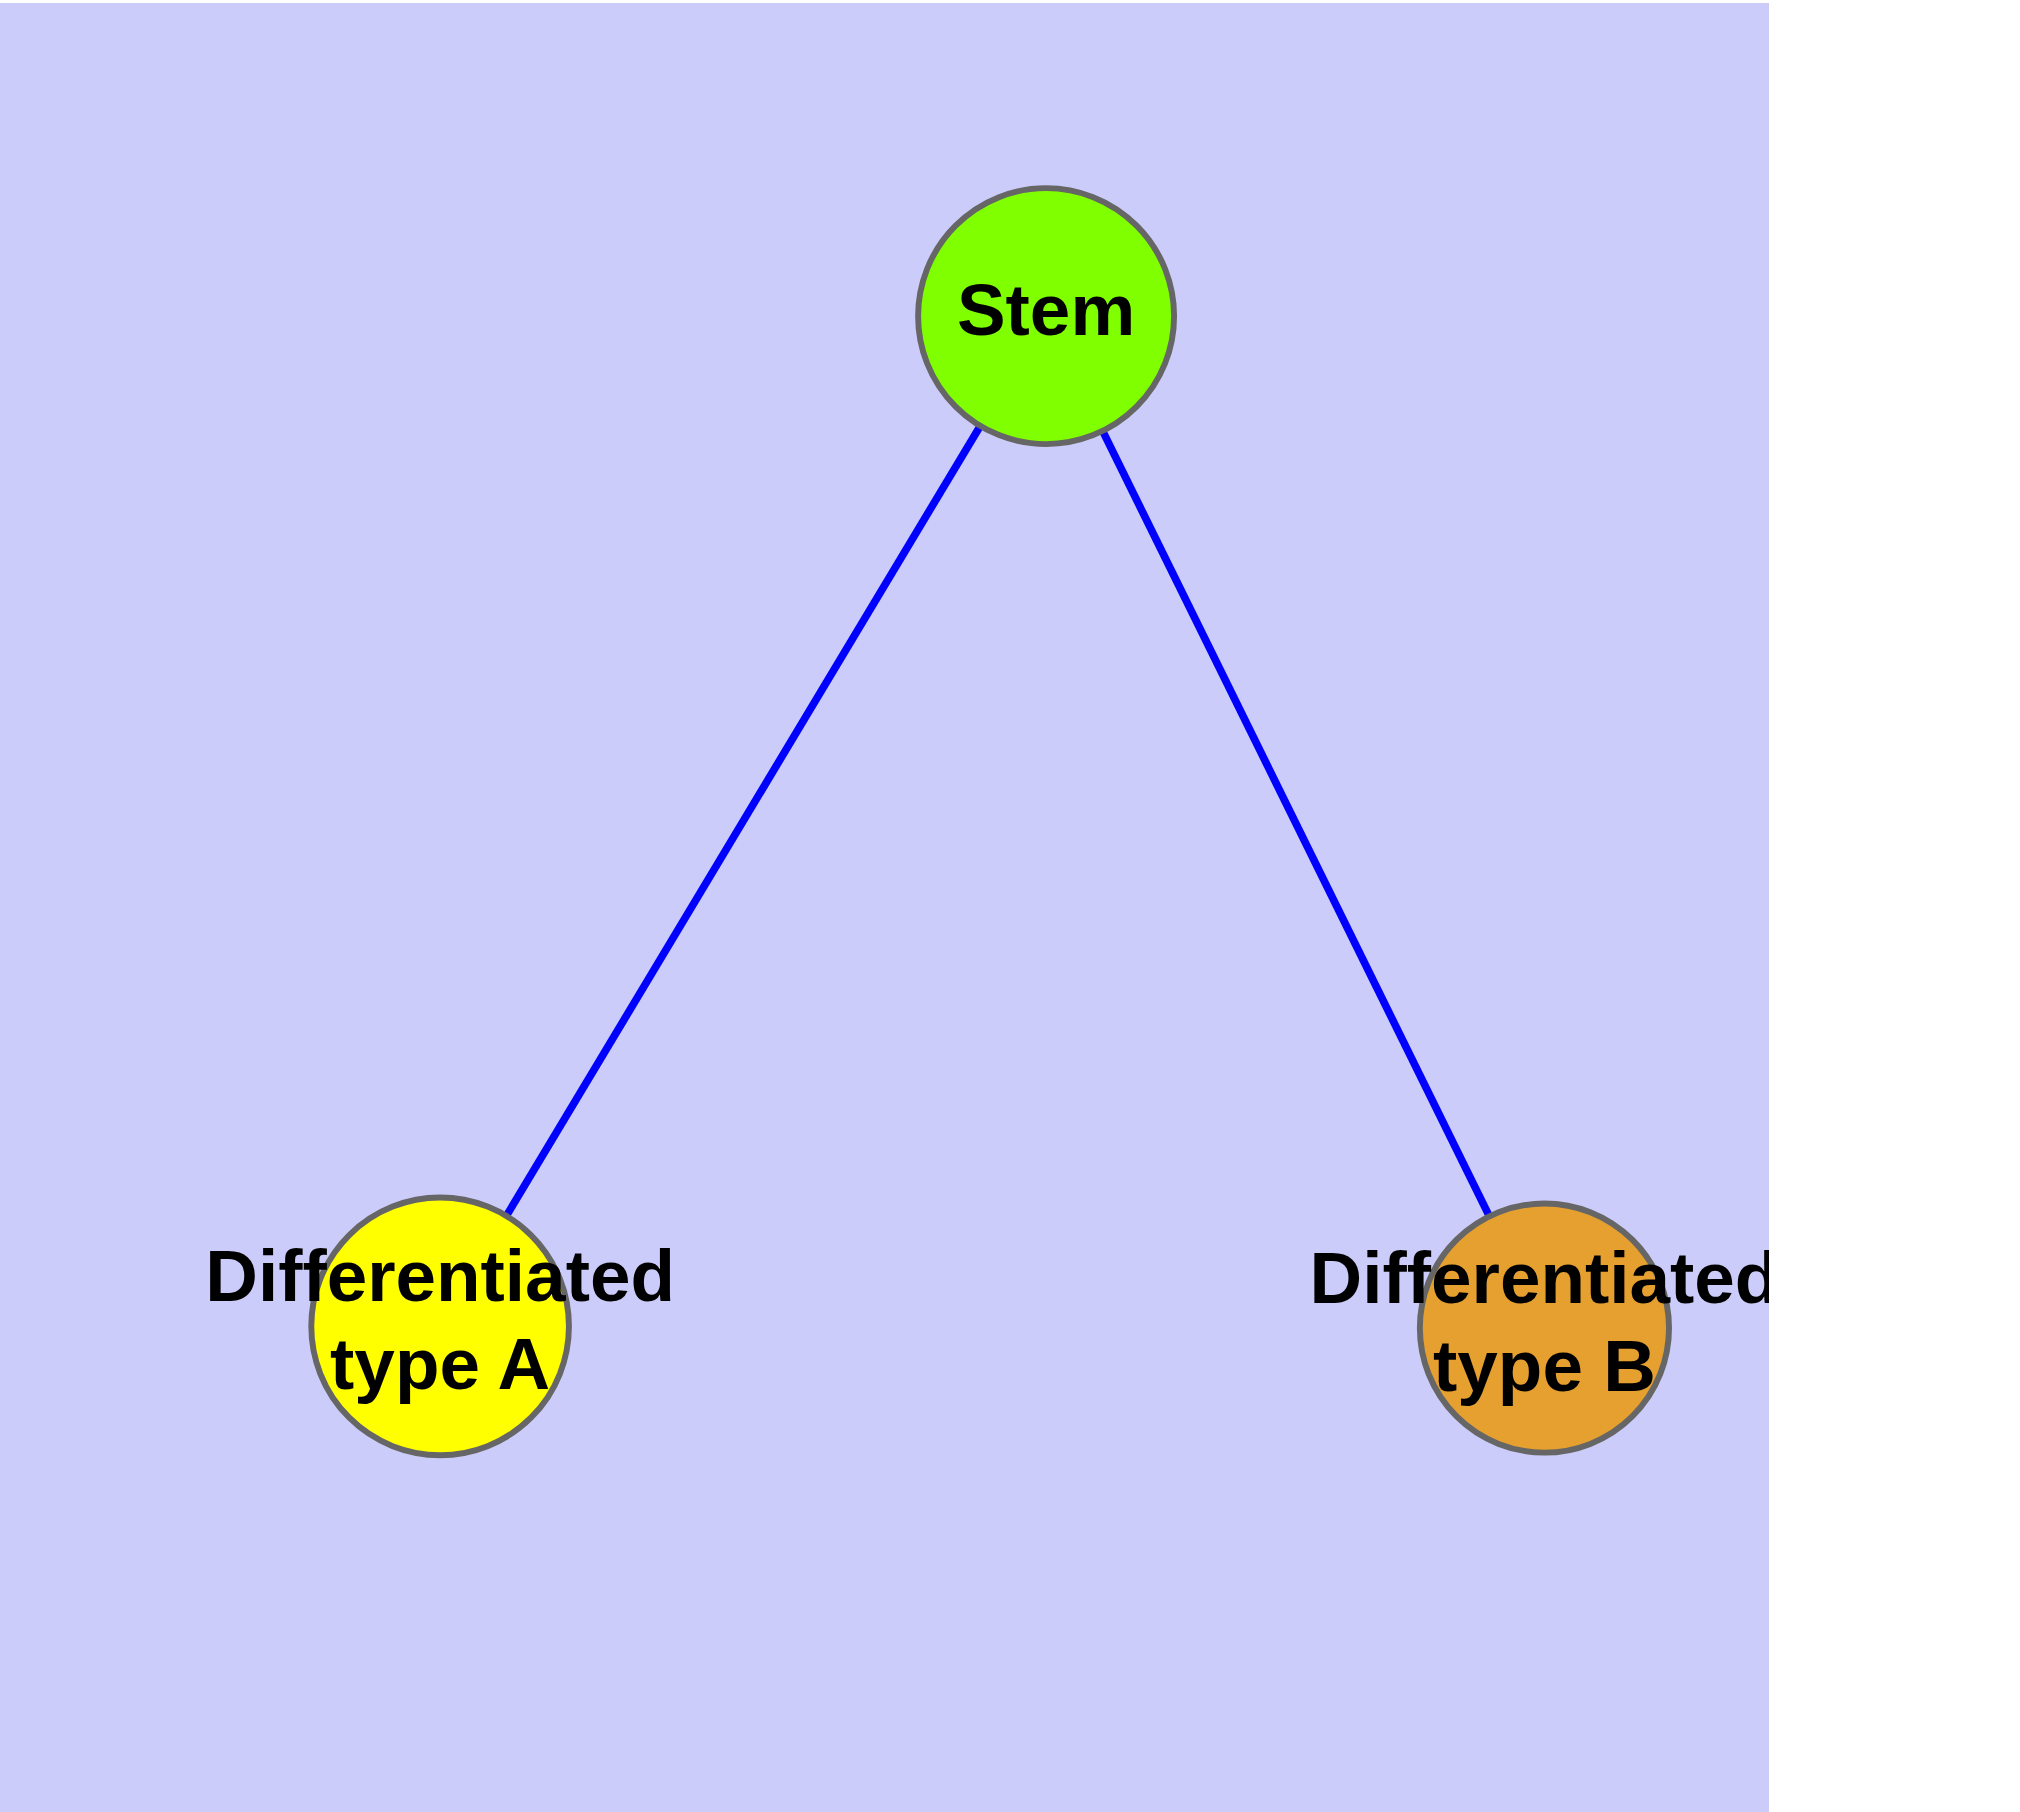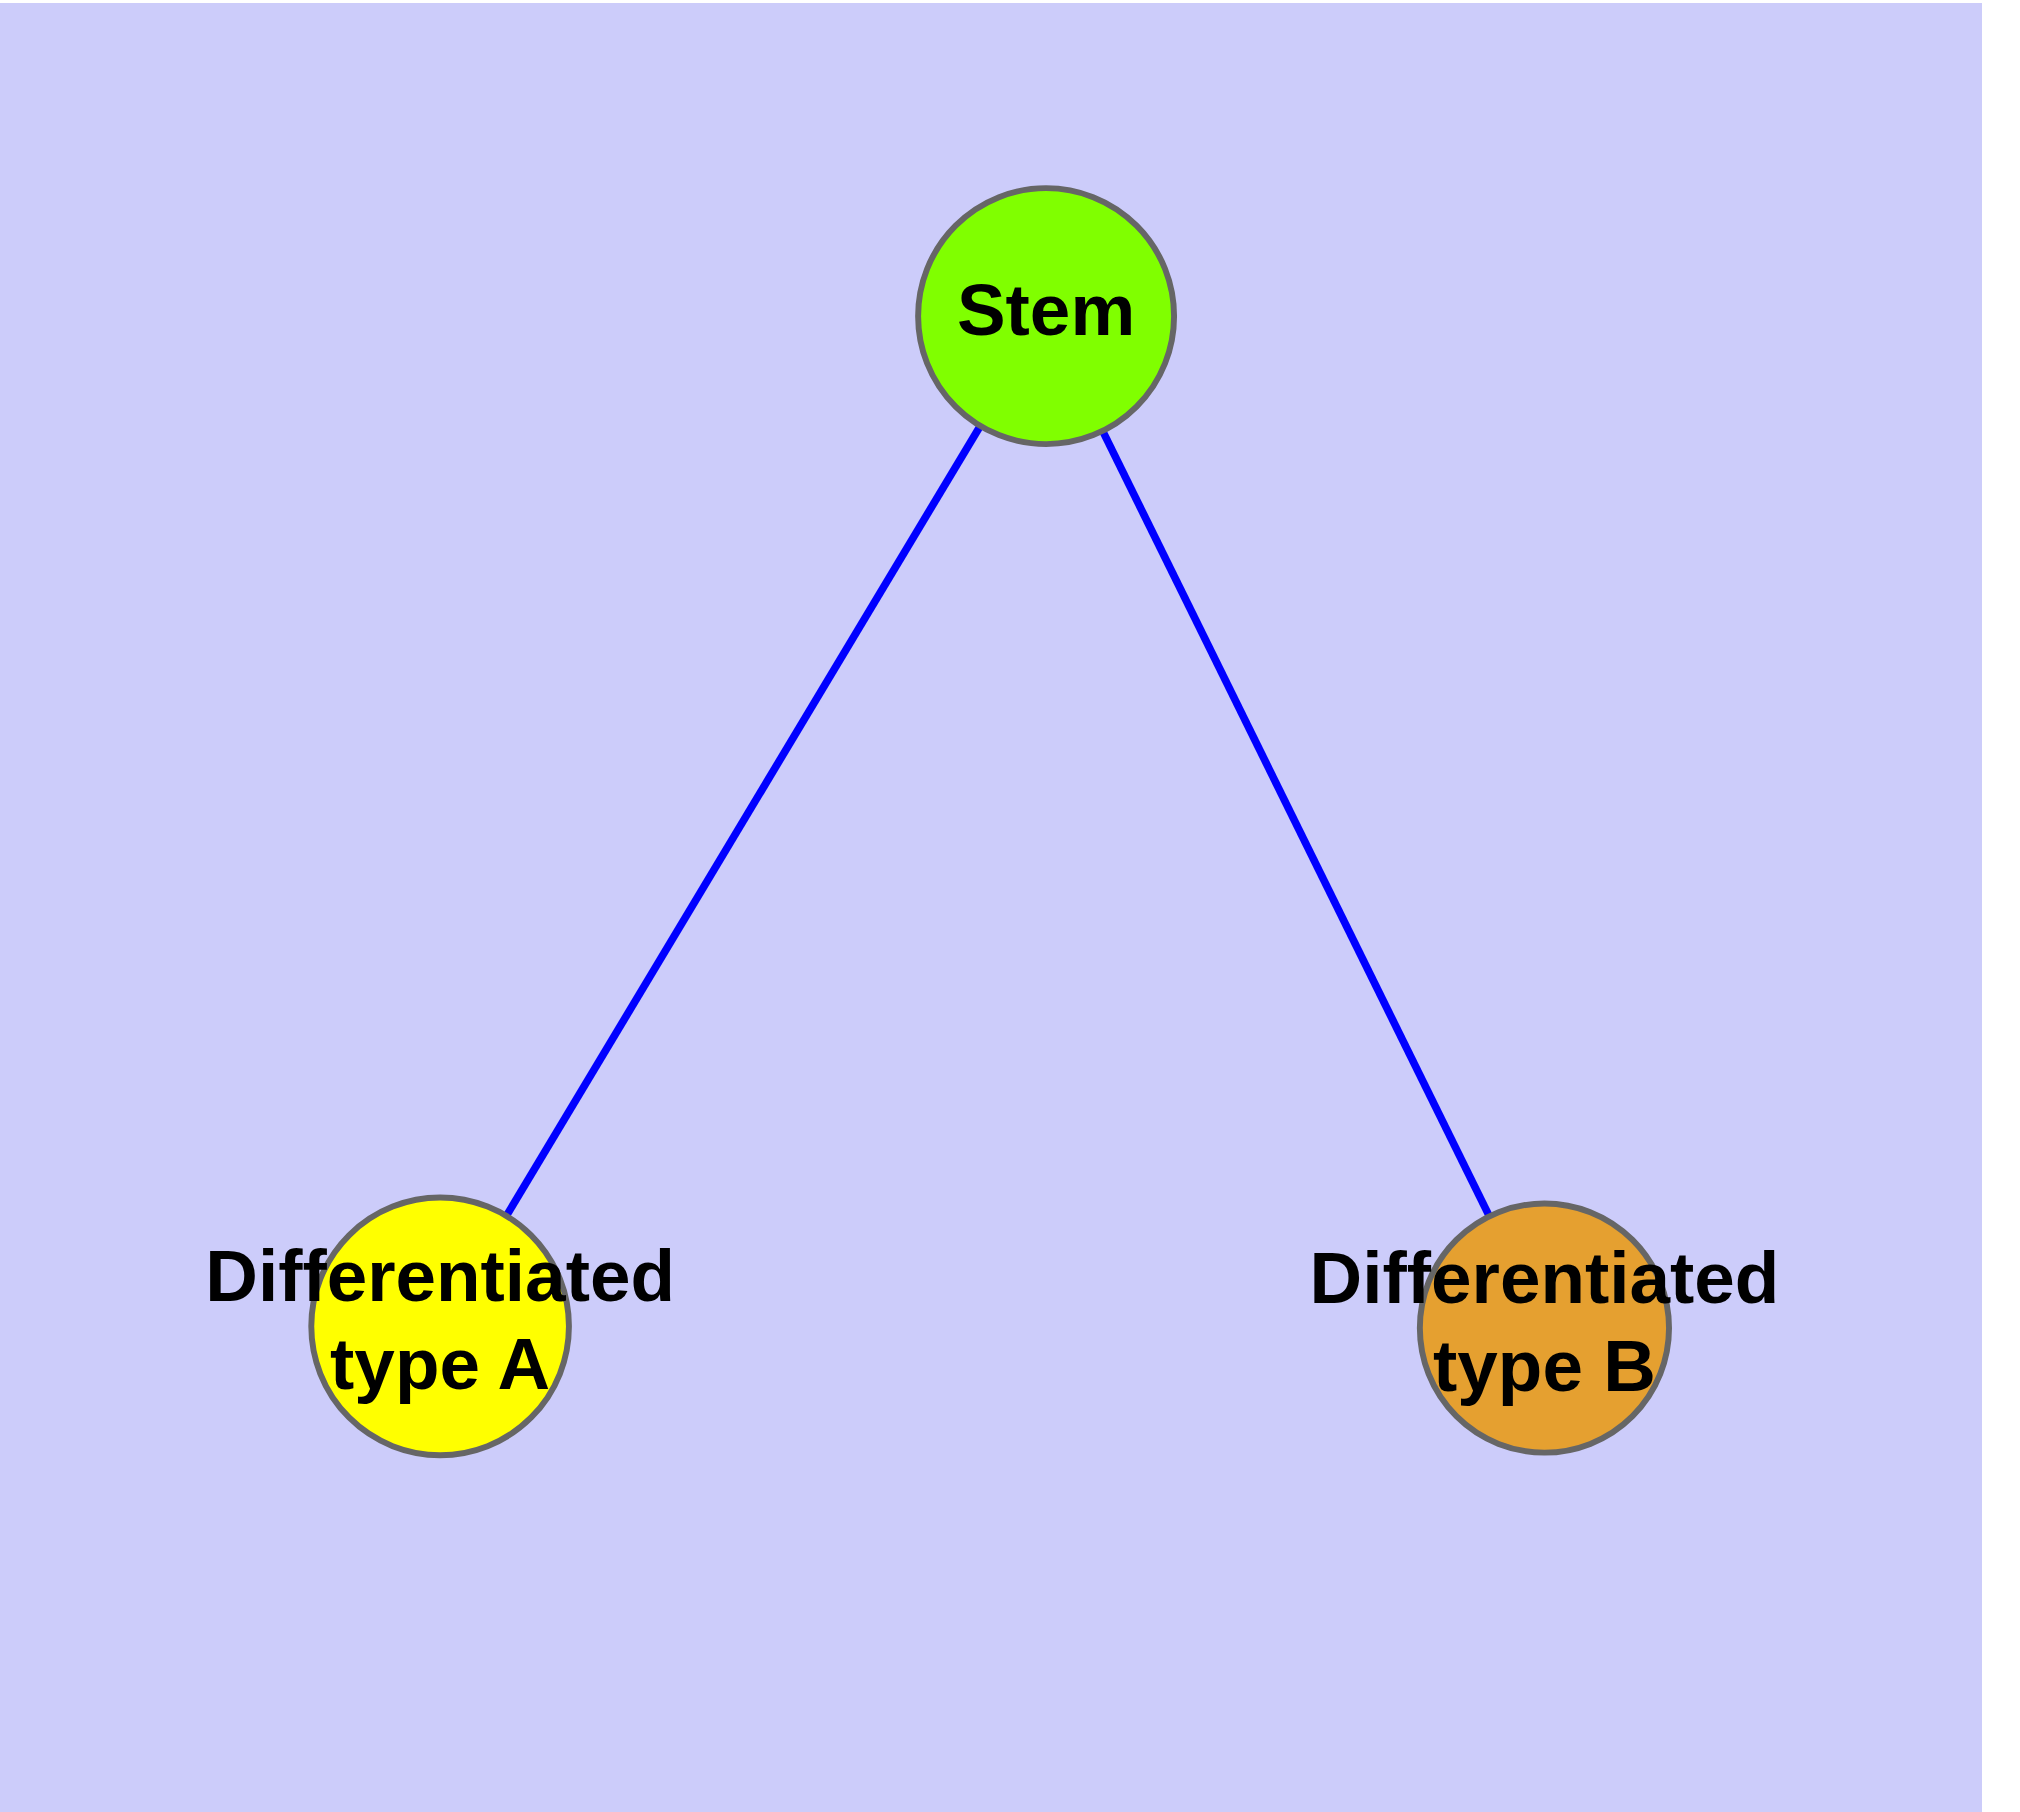--- a/index.html
+++ b/index.html
@@ -48,21 +48,21 @@
     fill: #000000;
     text-anchor: middle;
     dominant-baseline: middle;
     paint-order: normal;
     white-space: pre;
   }
 </style>
 </head>
 <body>
 
-<div id="stage" style="width: 1982px; height: 1812px; background: rgb(255, 255, 255);">
+<div id="stage" style="width: 1769px; height: 1812px; background: rgb(255, 255, 255);">
   <div id="canvas" style="background: rgb(204, 204, 250); width: 2021px; height: 1809px;"></div>
 
   <svg id="graph-svg" viewBox="0 0 2384 2138" xmlns="http://www.w3.org/2000/svg">
 
     <g>
       <line class="edge-line" x1="1157.3558969291616" y1="500.7759033013138" x2="596.158493024334" y2="1436.3665403006908" stroke="#0000ff" stroke-width="9"></line>
       <line class="edge-line" x1="1299.8275552159487" y1="506.6702396732019" x2="1757.9396274744124" y2="1436.918223136817" stroke="#0000ff" stroke-width="9"></line>
     </g>
 
     <g>

